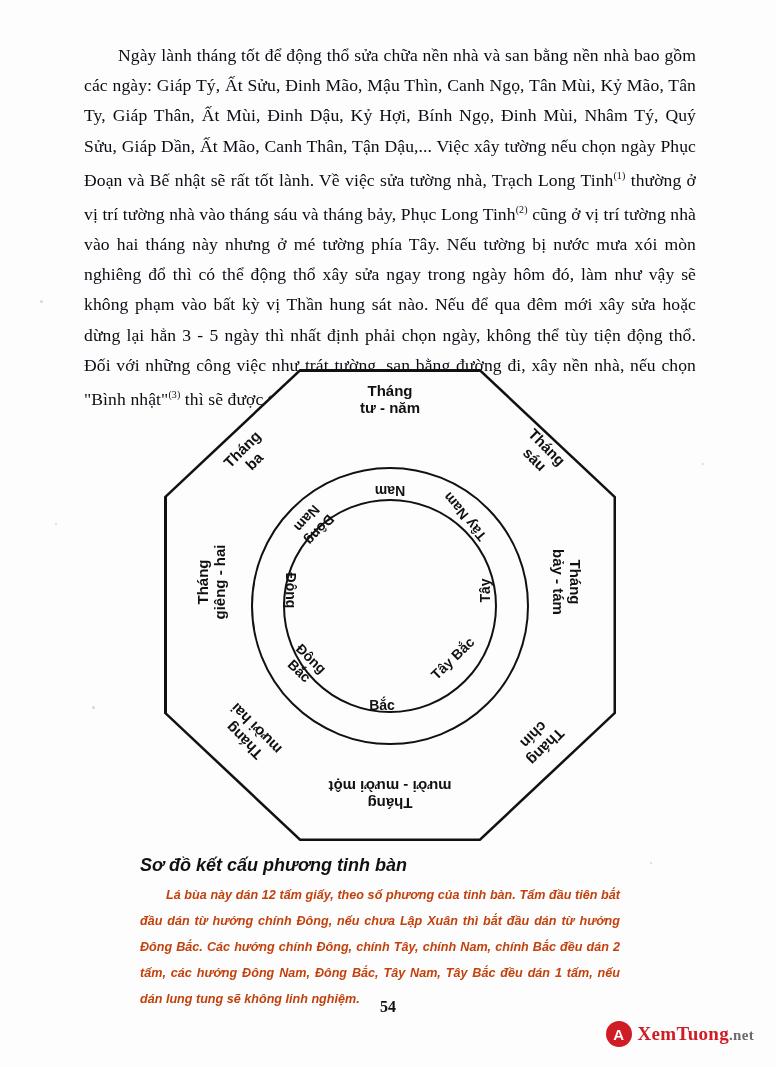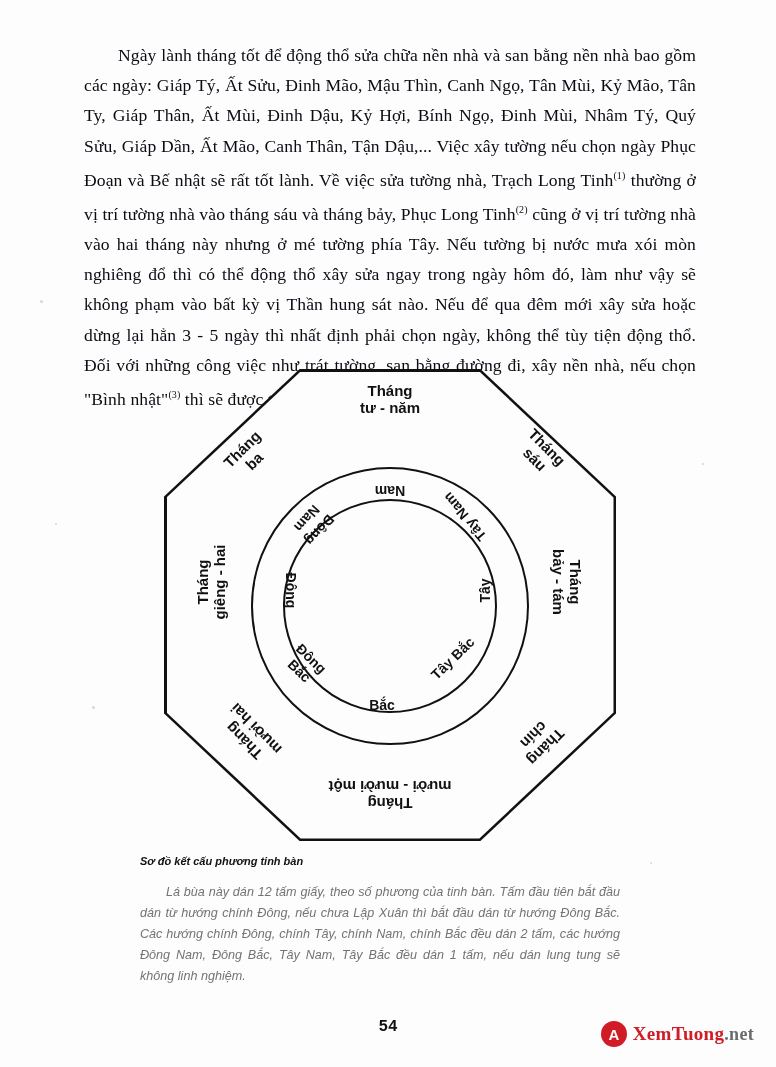--- a/index.html
+++ b/index.html
@@ -102,49 +102,49 @@
   }
   .lbl.small { font-size: 14px; }
 
   .caption-bold {
     position: absolute;
     left: 140px;
     top: 855px;
     font-family: "Liberation Sans", sans-serif;
     font-style: italic;
     font-weight: 700;
-    font-size: 11px;
+    font-size: 18px;
     color: #111;
   }
 
   .note {
     position: absolute;
     left: 140px;
     top: 882px;
     width: 480px;
     font-family: "Liberation Sans", sans-serif;
     font-style: italic;
     font-size: 12.6px;
-    line-height: 21px;
+    line-height: 26px;
     text-align: justify;
-    color: #737373;
+    color: #c2410c;
+    font-weight: bold;
   }
   .note p { margin: 0; text-indent: 26px; }
 
   .page-number {
     position: absolute;
     left: 0;
     right: 0;
     top: 998px;
     text-align: center;
-    font-family: Liberation Mono, monospace;
+    font-family: Liberation Serif, serif;
     font-weight: 700;
     font-size: 16px;
     color: #111;
-    margin-top: 20px;
   }
 
   
   .watermark {
     position: absolute;
     right: 22px;
     bottom: 20px;
     display: flex;
     align-items: center;
     gap: 6px;
@@ -162,21 +162,21 @@
     font-size: 15px;
     font-weight: 700;
   }
   .wm-text {
     font-family: "Liberation Serif", serif;
     font-size: 19px;
     font-weight: 700;
     color: #cf1c25;
     letter-spacing: 0.3px;
   }
-  .wm-text .net { color: #6b6b6b; font-size: 18px; }
+  .wm-text .net { color: #6b6b6b; font-size: 15px; }
 
   
   .speck {
     position: absolute;
     background: #b9b9b9;
     border-radius: 50%;
     opacity: .55;
   }
 </style>
 </head>

